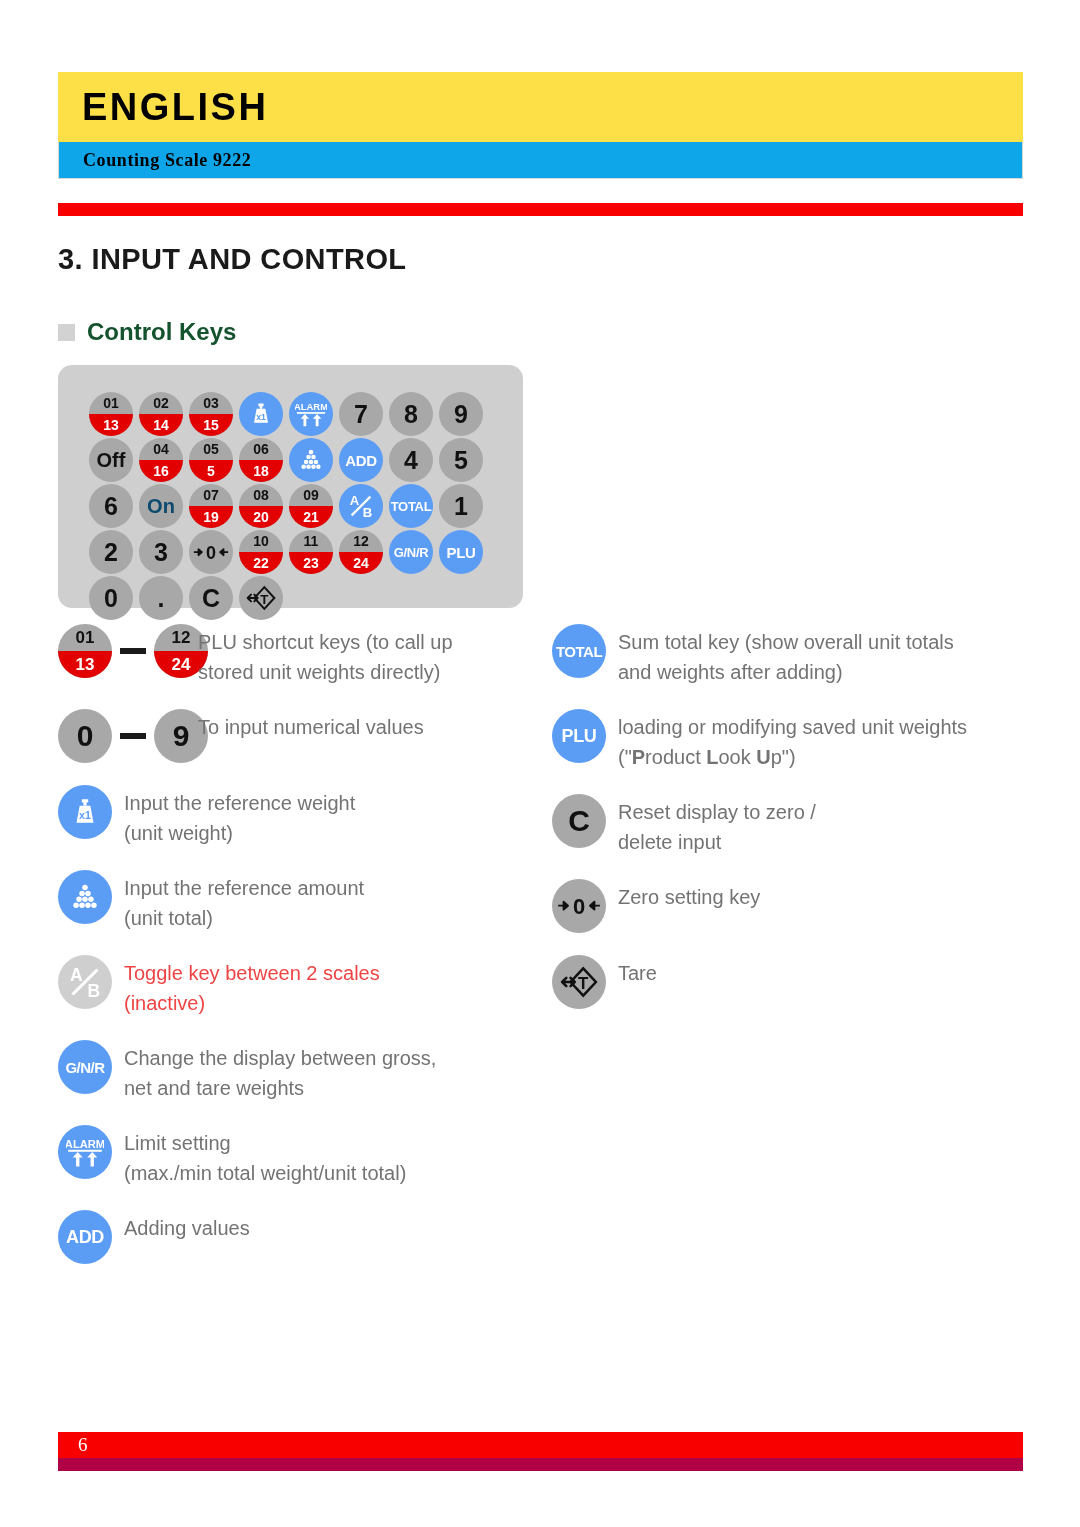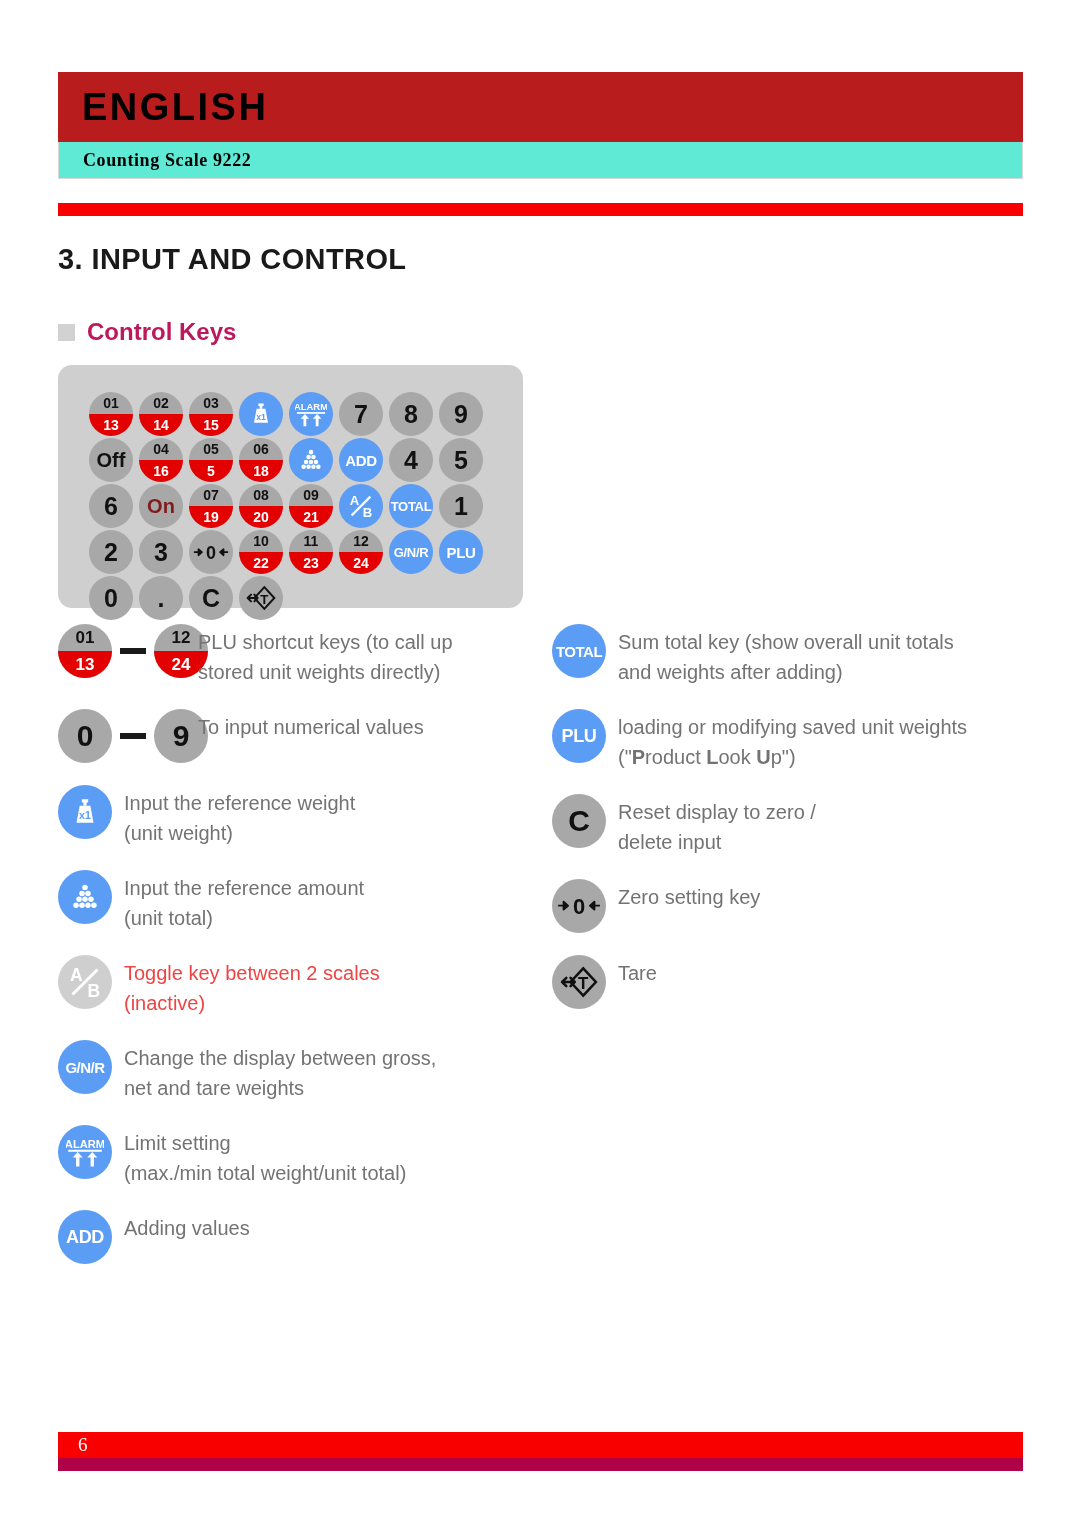--- a/index.html
+++ b/index.html
@@ -15,39 +15,39 @@
     overflow: hidden;
   }
 
   
   .lang-band {
     position: absolute;
     left: 58px;
     top: 72px;
     width: 965px;
     height: 70px;
-    background: #b91c1c;
+    background: #fde047;
   }
   .lang-title {
     position: absolute;
     left: 24px;
     top: 50%;
     transform: translateY(-50%);
     font-size: 38px;
     font-weight: bold;
     letter-spacing: 2.5px;
     color: #000;
   }
   .model-band {
     position: absolute;
     left: 58px;
     top: 142px;
     width: 963px;
     height: 36px;
-    background: #5eead4;
+    background: #0ea5e9;
     border: 1px solid #d8d8d8;
     border-top: none;
   }
   .model-title {
     position: absolute;
     left: 24px;
     top: 50%;
     transform: translateY(-50%);
     font-family: "Liberation Serif", serif;
     font-size: 18px;
@@ -85,21 +85,21 @@
   }
   .section-bullet {
     width: 17px;
     height: 17px;
     background: #d2d2d2;
     display: block;
   }
   .section-title {
     font-size: 24px;
     font-weight: bold;
-    color: #be185d;
+    color: #14532d;
   }
 
   
   .keypad-panel {
     position: absolute;
     left: 58px;
     top: 365px;
     width: 465px;
     height: 243px;
     background: #cfcfcf;
@@ -171,21 +171,21 @@
   .kbtn.blue .txt { font-size: 15px; letter-spacing: -0.3px; }
   .kbtn.blue .txt.small { font-size: 13px; }
   
   .kbtn.gray {
     background: #a8a8a8;
     color: #111;
     font-size: 25px;
     font-weight: bold;
   }
   .kbtn.gray.lbl { font-size: 20px; font-weight: bold; }
-  .kbtn.gray.lbl.on { color: #7f1d1d; }
+  .kbtn.gray.lbl.on { color: #0c4a6e; }
 
   
   .legend-col {
     position: absolute;
     width: 470px;
   }
   .col-left  { left: 58px;  top: 624px; }
   .col-right { left: 552px; top: 624px; }
 
   .legend-row {

